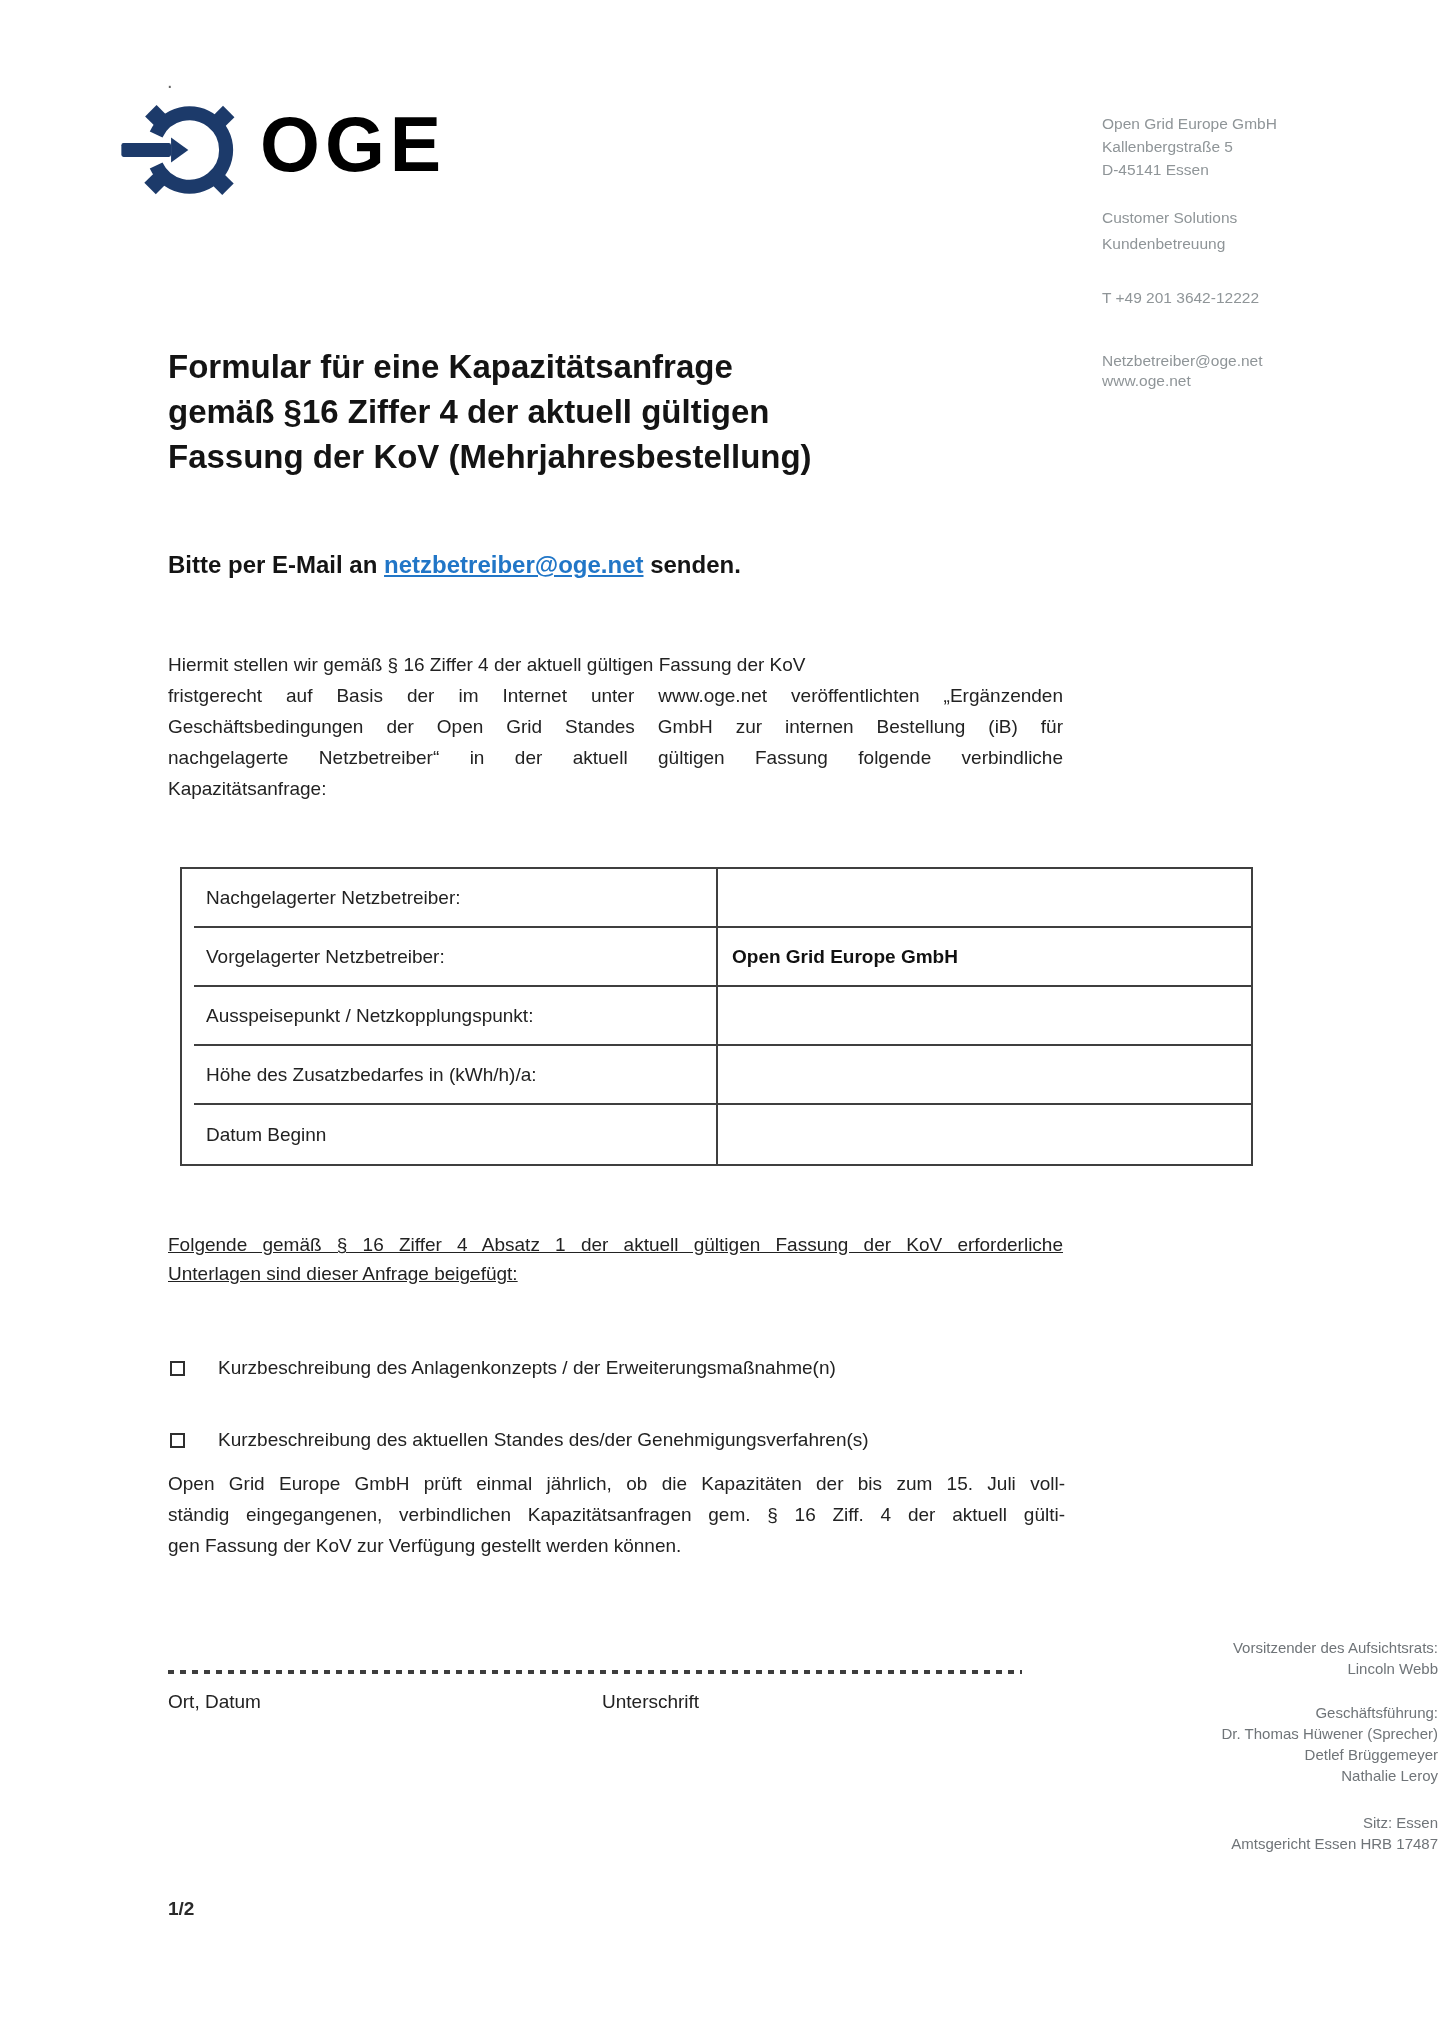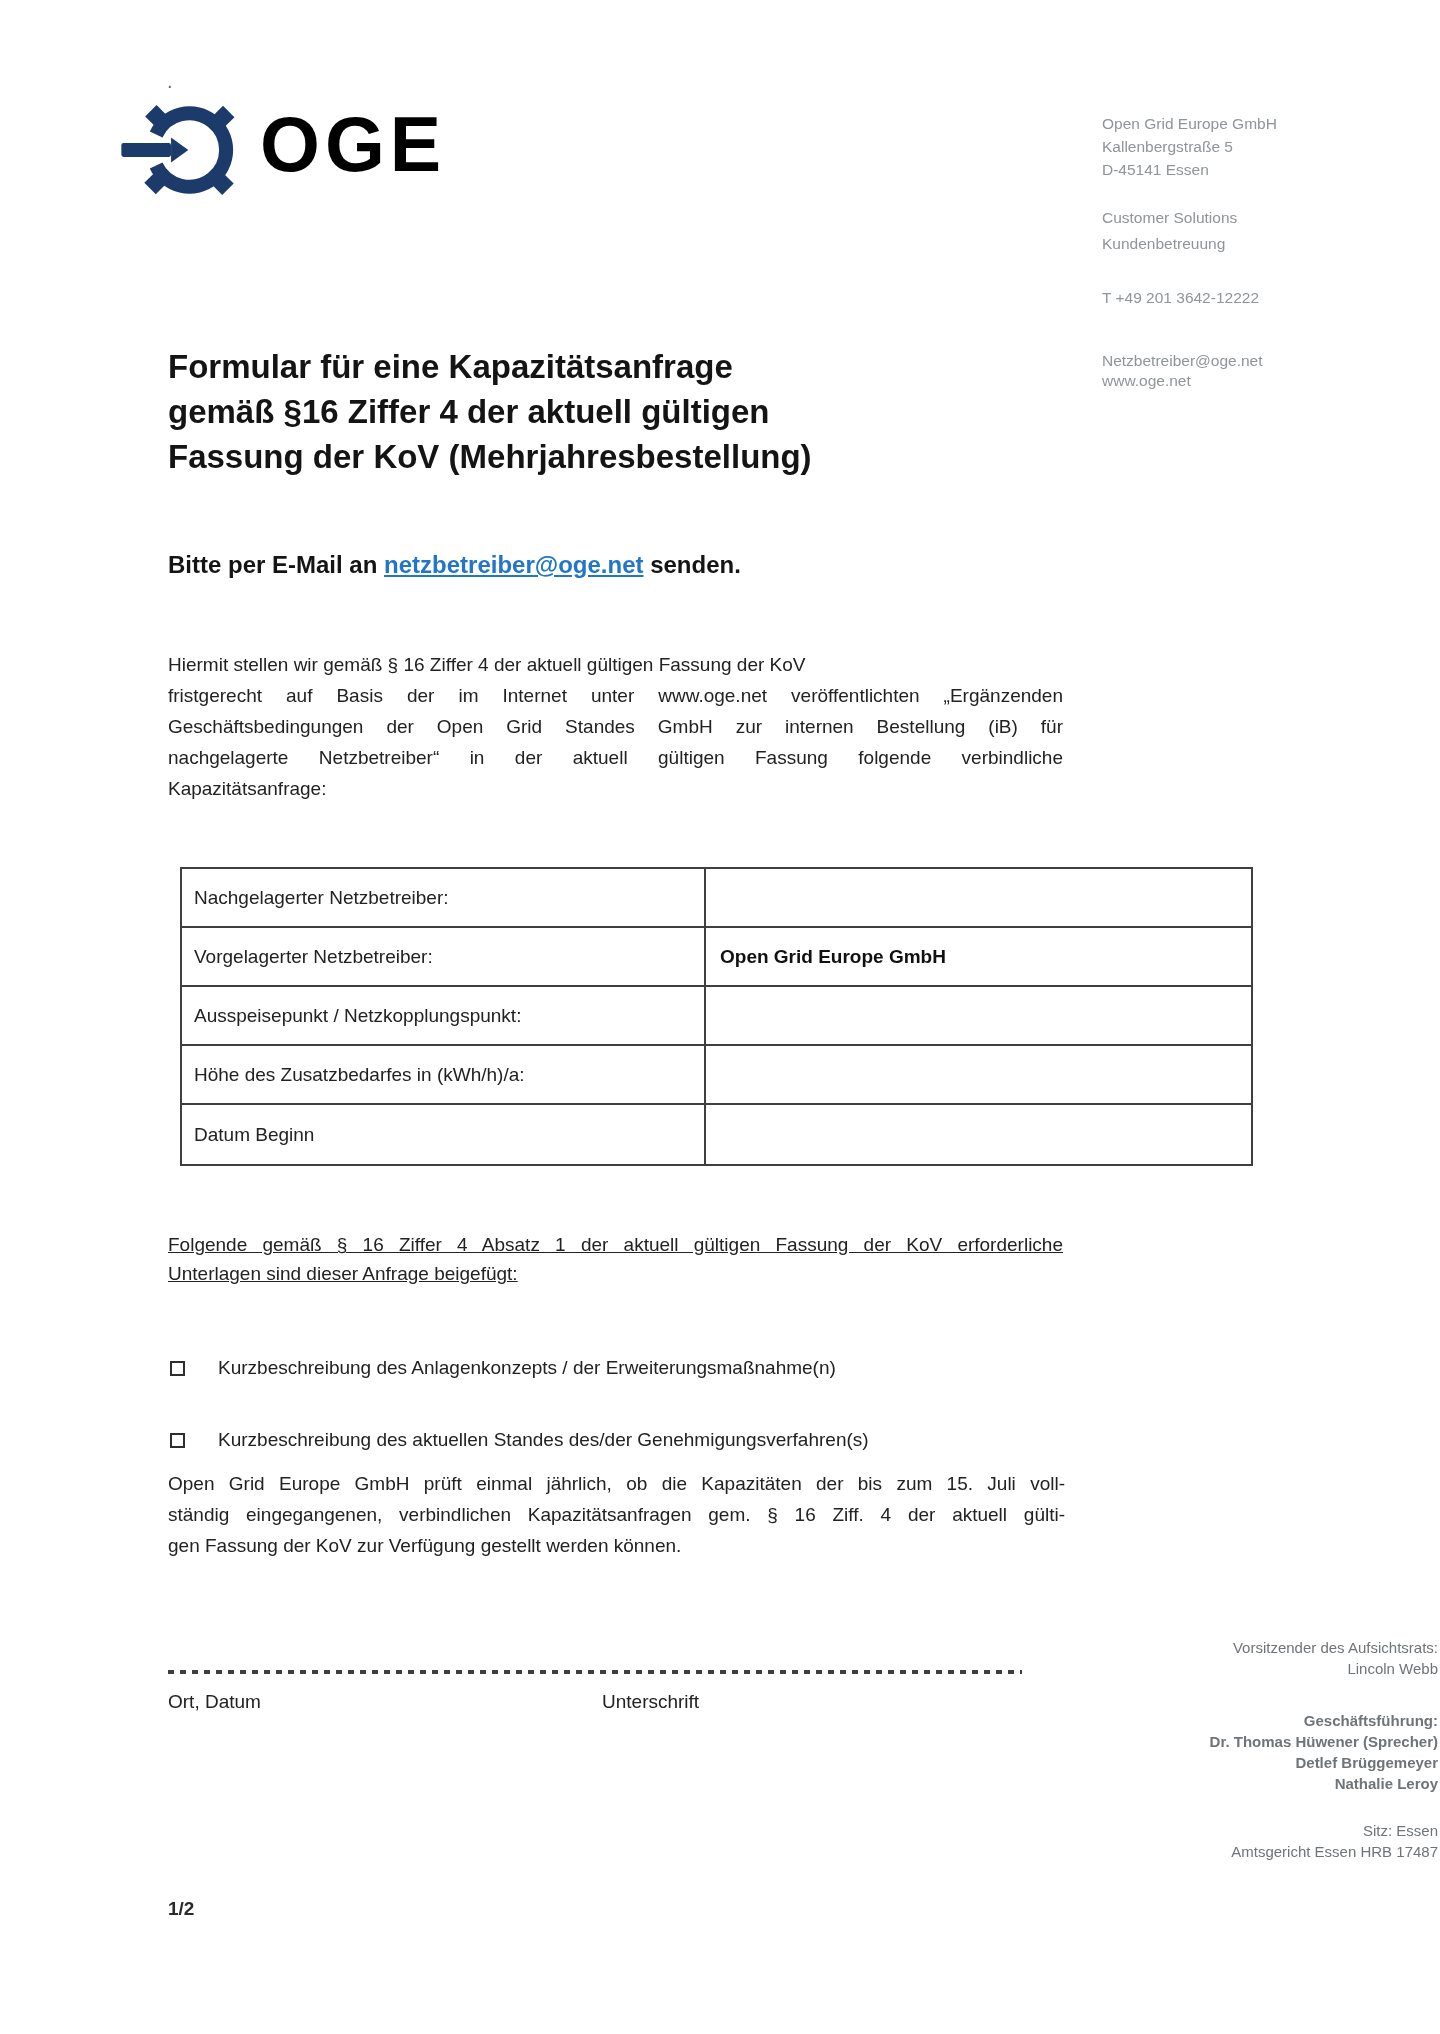--- a/index.html
+++ b/index.html
@@ -35,21 +35,21 @@
 
   
   .mail-line { left:168px; top:551px; font-size:24px; font-weight:700; color:#141414; }
   .mail-line a { color:#2176c7; text-decoration:underline; cursor:pointer; }
 
   
   .intro { left:168px; top:649px; width:895px; font-size:19px; line-height:31px; color:#222; }
   .jline { text-align:justify; text-align-last:justify; }
 
   
-  .req-table { left:180px; top:867px; width:1073px; border:2px solid #3f3f3f; }
+  .req-table { left:180px; top:867px; width:1073px; border:2px solid #3f3f3f;padding-left:12px; }
   .req-row { display:flex; height:59px; border-bottom:2px solid #3f3f3f; }
   .req-row:last-child { border-bottom:none; }
   .req-label {
     width:524px; border-right:2px solid #3f3f3f; display:flex; align-items:center;
     padding-left:12px; font-size:19px; color:#222;
   }
   .req-value { flex:1; display:flex; align-items:center; padding-left:14px; font-size:19px; color:#111; }
   .req-value.bold { font-weight:700; }
 
   
@@ -71,21 +71,21 @@
   .sig-dashes {
     left:168px; top:1670px; width:854px; height:4px;
     background:repeating-linear-gradient(90deg, #3d3d3d 0 6px, transparent 6px 12px);
   }
   .sig-labels { left:168px; top:1691px; width:854px; font-size:19px; color:#222; }
   .sig-labels .right { position:absolute; left:434px; top:0; }
 
   
   .legal { left:1158px; top:1637px; width:280px; color:#6f7478; font-size:15px;text-align:right; }
   .legal div { line-height:21px; }
-  .legal .grp2 { margin-top:31px;font-weight:bold; }
+  .legal .grp2 { margin-top:23px; }
   .legal .grp3 { margin-top:26px; }
 
   
   .page-num { left:168px; top:1898px; font-size:19px; font-weight:700; color:#2a2a2a; }
 </style>
 </head>
 <body>
 
 <div class="page">
 

